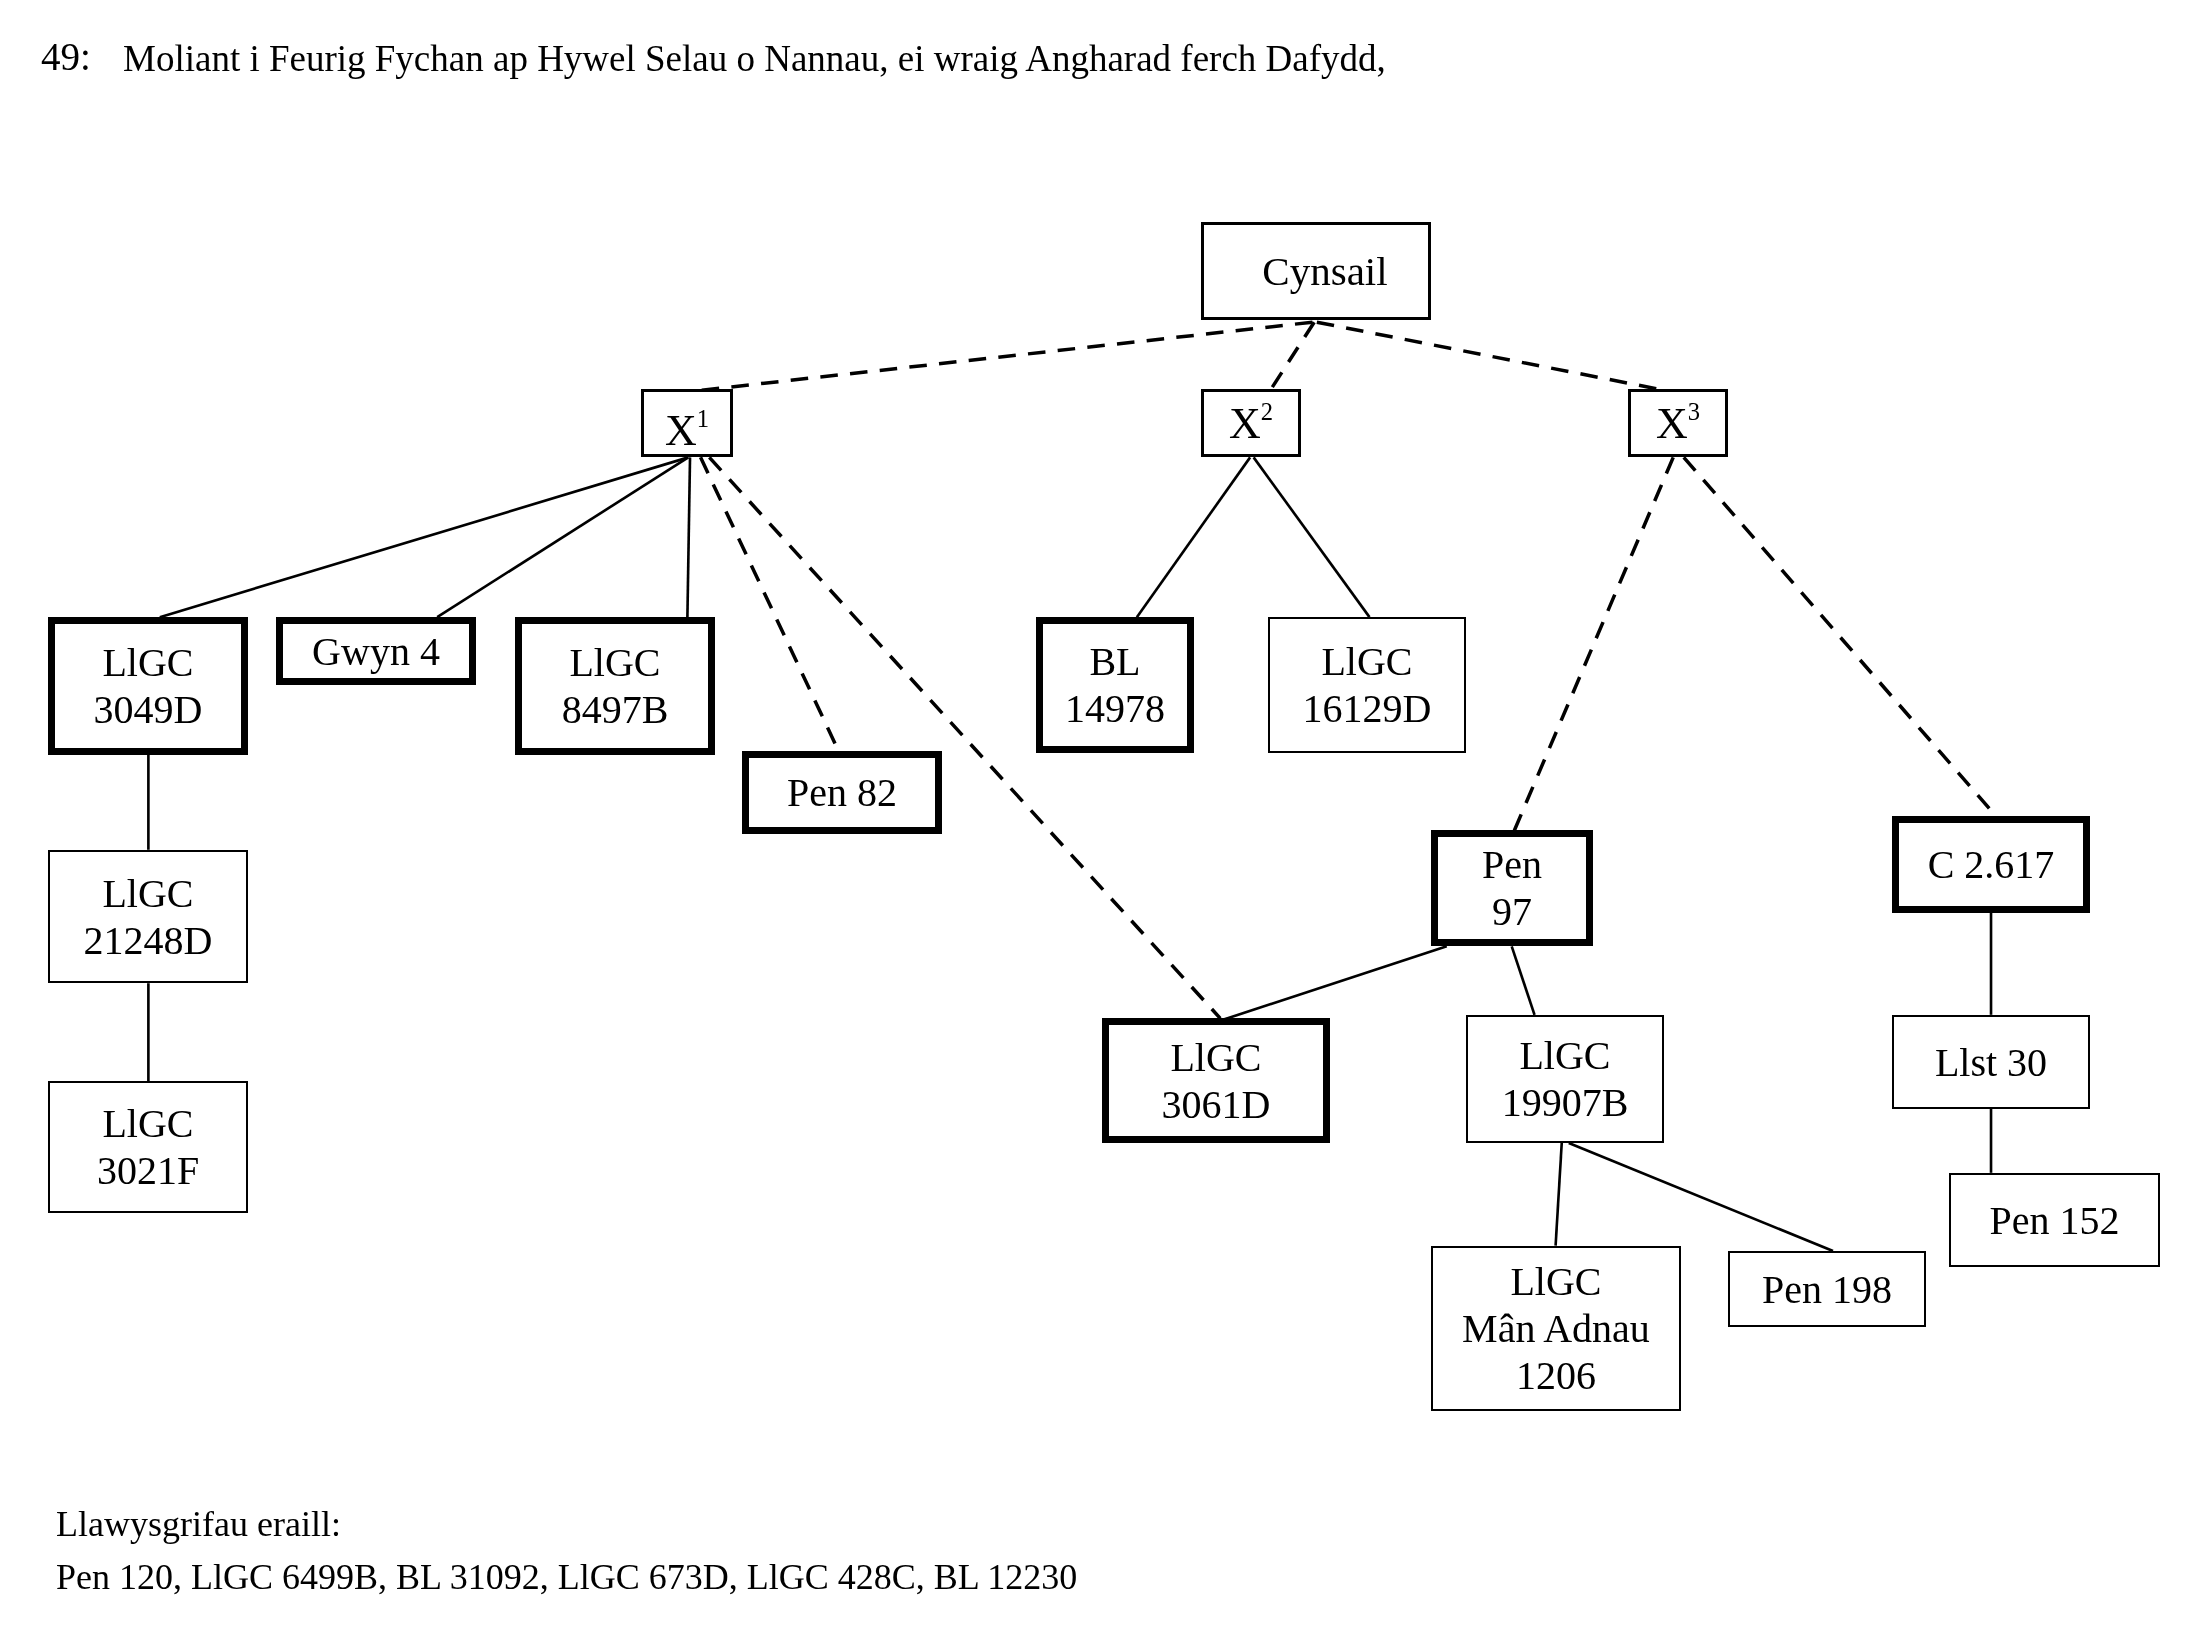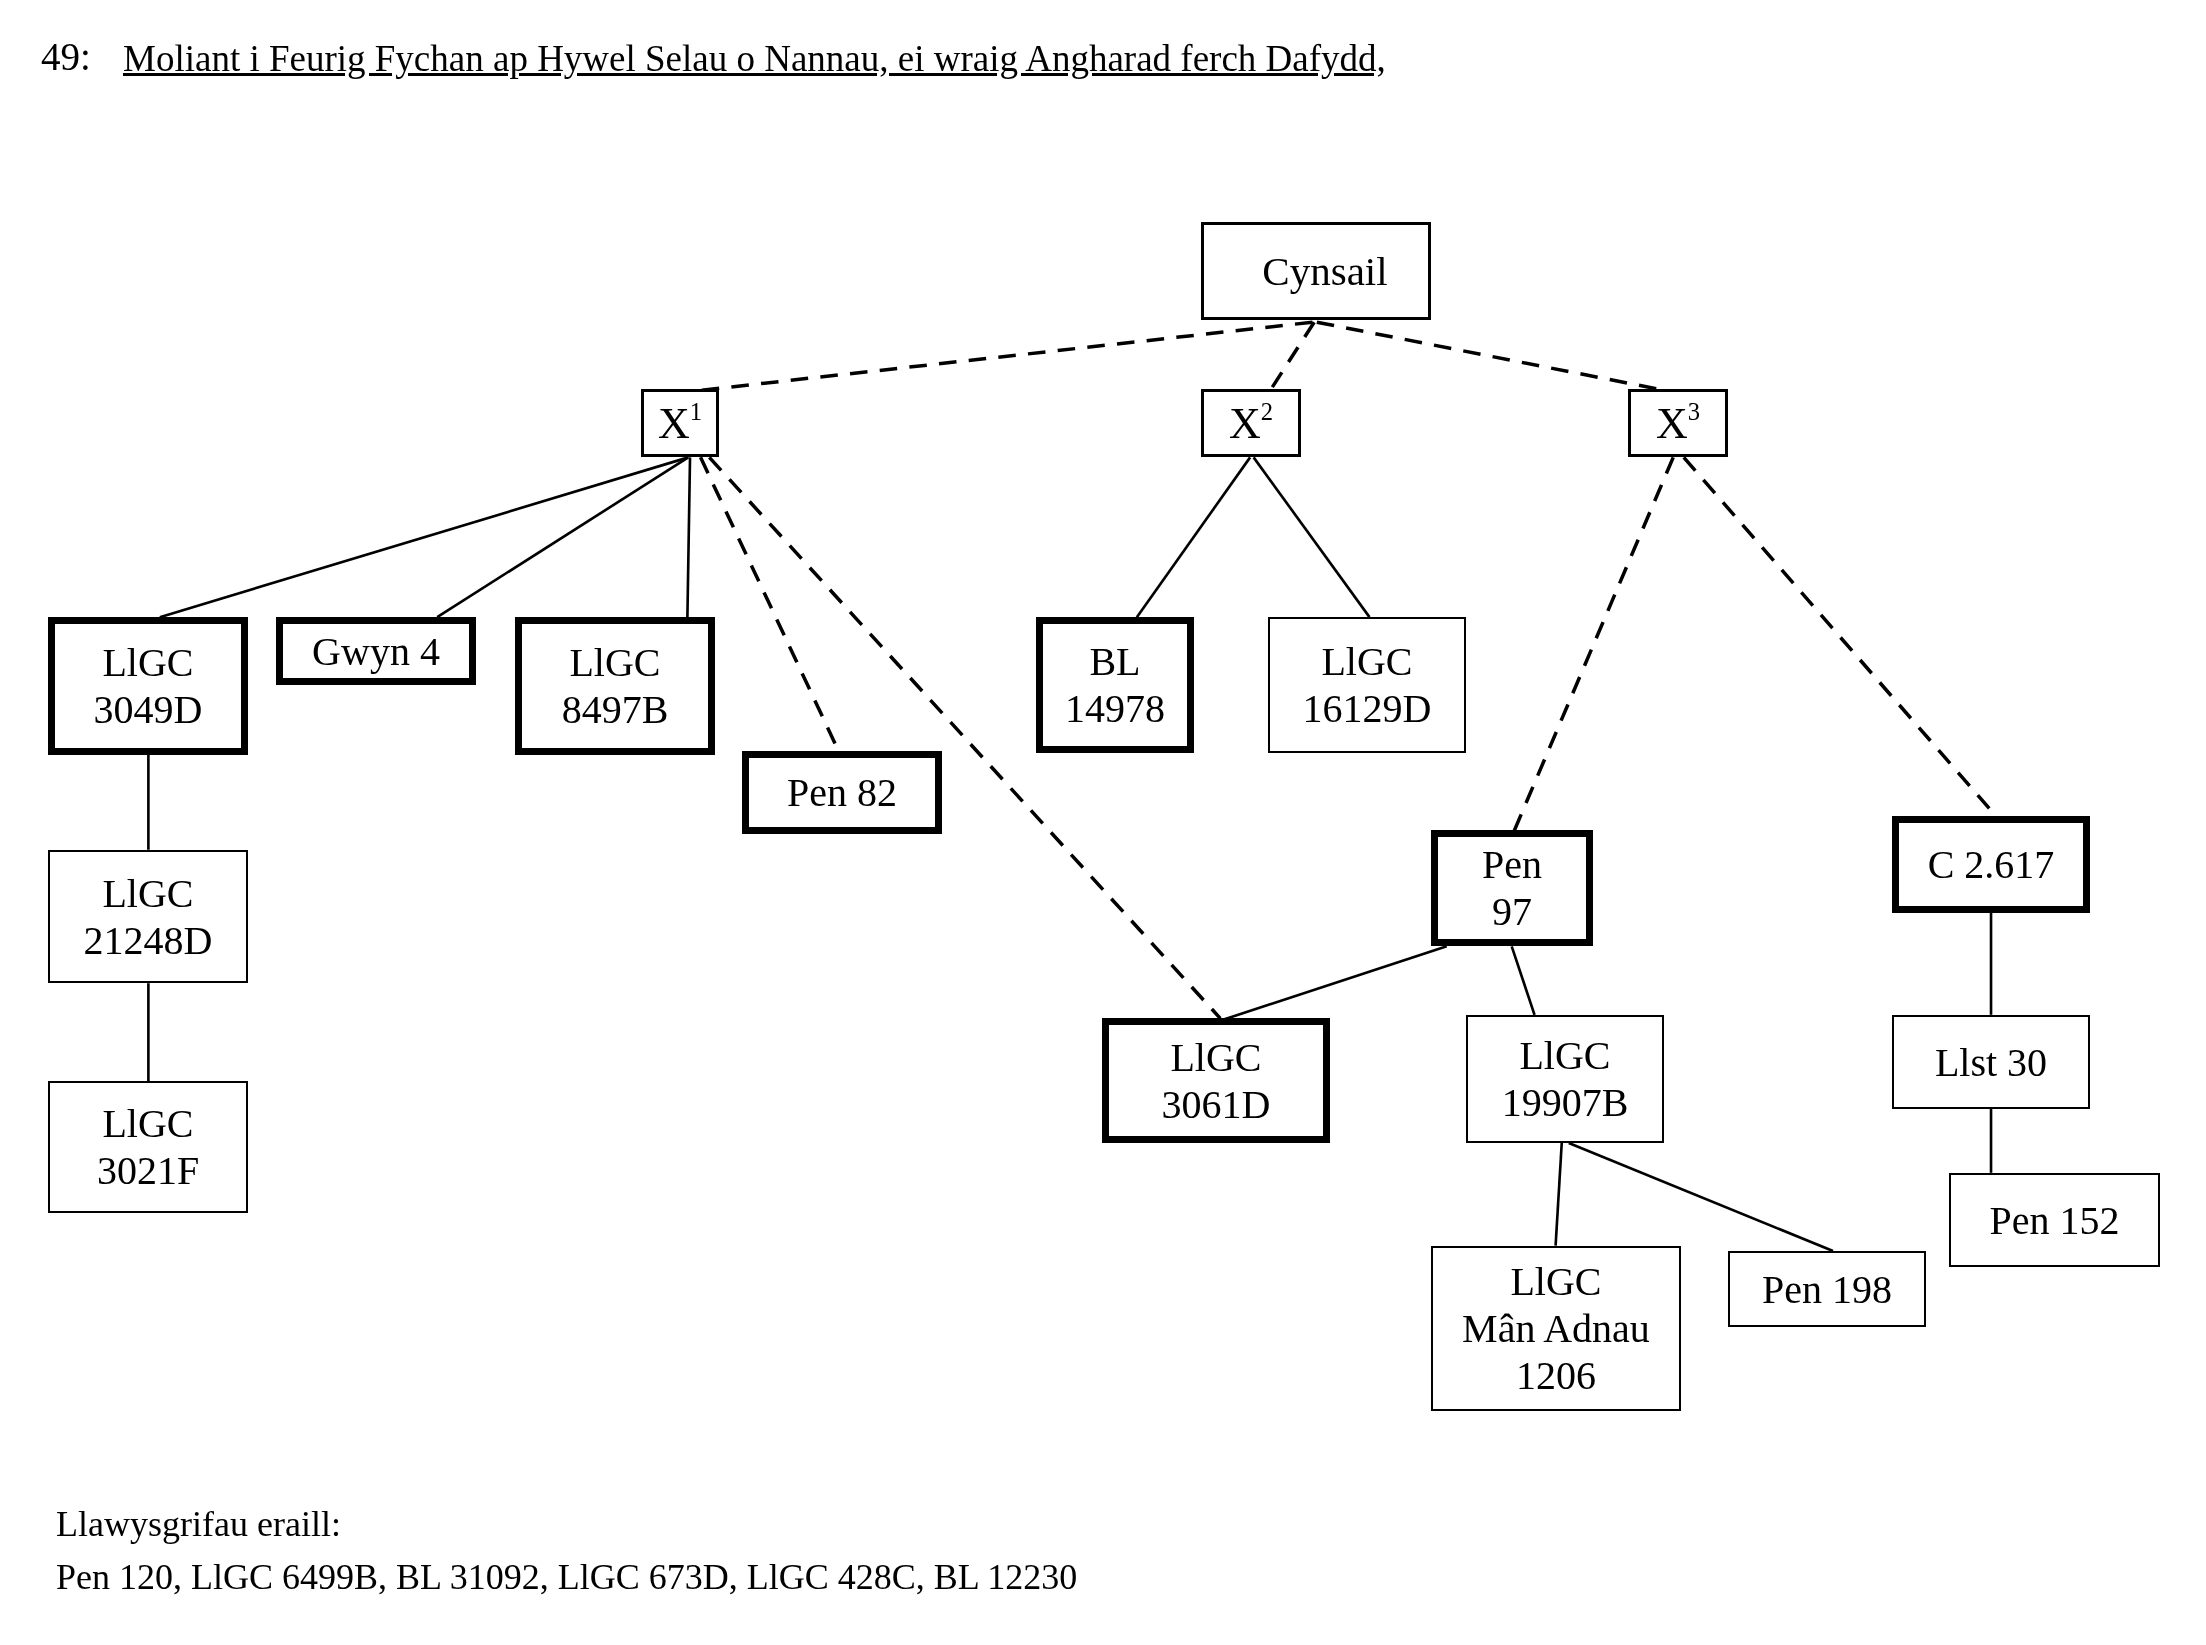--- a/index.html
+++ b/index.html
@@ -10,21 +10,21 @@
     font-family: "Liberation Serif", "DejaVu Serif", serif;
     color: #000000;
     overflow: hidden;
   }
   #title-block { position: absolute; left: 0; top: 32px; }
   #title-number {
     position: absolute; left: 41px; top: 1.8px;
     font-size: 39px; white-space: nowrap;
   }
   #title-lines { position: absolute; left: 123px; top: 0; width: 1843px; }
-  .title-line { font-size: 37px; line-height: 54px; white-space: nowrap; text-decoration: underline; }
+  .title-line { font-size: 37px; line-height: 54px; white-space: nowrap; }
 
   #diagram { position: absolute; left: 0; top: 0; width: 2207px; height: 1646px; }
   #edge-layer { position: absolute; left: 0; top: 0; }
   #edge-layer line.solid  { stroke: #000; stroke-width: 3; }
   #edge-layer line.dashed { stroke: #000; stroke-width: 4; stroke-dasharray: 20 14; }
 
   .node {
     position: absolute;
     background: #ffffff;
     border: 2.6px solid #000;
@@ -71,21 +71,21 @@
       <line x1="1648" y1="1078" x2="1392" y2="1162" class="solid"></line>
       <line x1="1722" y1="1078" x2="1748" y2="1156" class="solid"></line>
       <line x1="2268" y1="1040" x2="2268" y2="1156" class="solid"></line>
       <line x1="2268" y1="1263" x2="2268" y2="1336" class="solid"></line>
       <line x1="1779" y1="1302" x2="1772" y2="1419" class="solid"></line>
       <line x1="1787" y1="1302" x2="2088" y2="1425" class="solid"></line>
     </svg>
 <div class="node frame root-node" style="left: 1201px; top: 222px; width: 230px; height: 98px;">
       <div><span>Cynsail</span></div>
     </div>
-    <div class="node frame hyparchetype" style="left: 641px; top: 389px; width: 78px; height: 68px;">
+    <div class="node frame hyparchetype" style="left: 641px; top: 389px; width: 92px; height: 68px; justify-content: flex-end;">
       <div><span>X</span><span class="sup">1</span></div>
     </div>
     <div class="node frame hyparchetype" style="left: 1201px; top: 389px; width: 100px; height: 68px;">
       <div><span>X</span><span class="sup">2</span></div>
     </div>
     <div class="node frame hyparchetype" style="left: 1628px; top: 389px; width: 100px; height: 68px;">
       <div><span>X</span><span class="sup">3</span></div>
     </div>
     <div class="node bold" style="left: 48px; top: 617px; width: 200px; height: 138px;">
       <div><span>LlGC</span></div>

